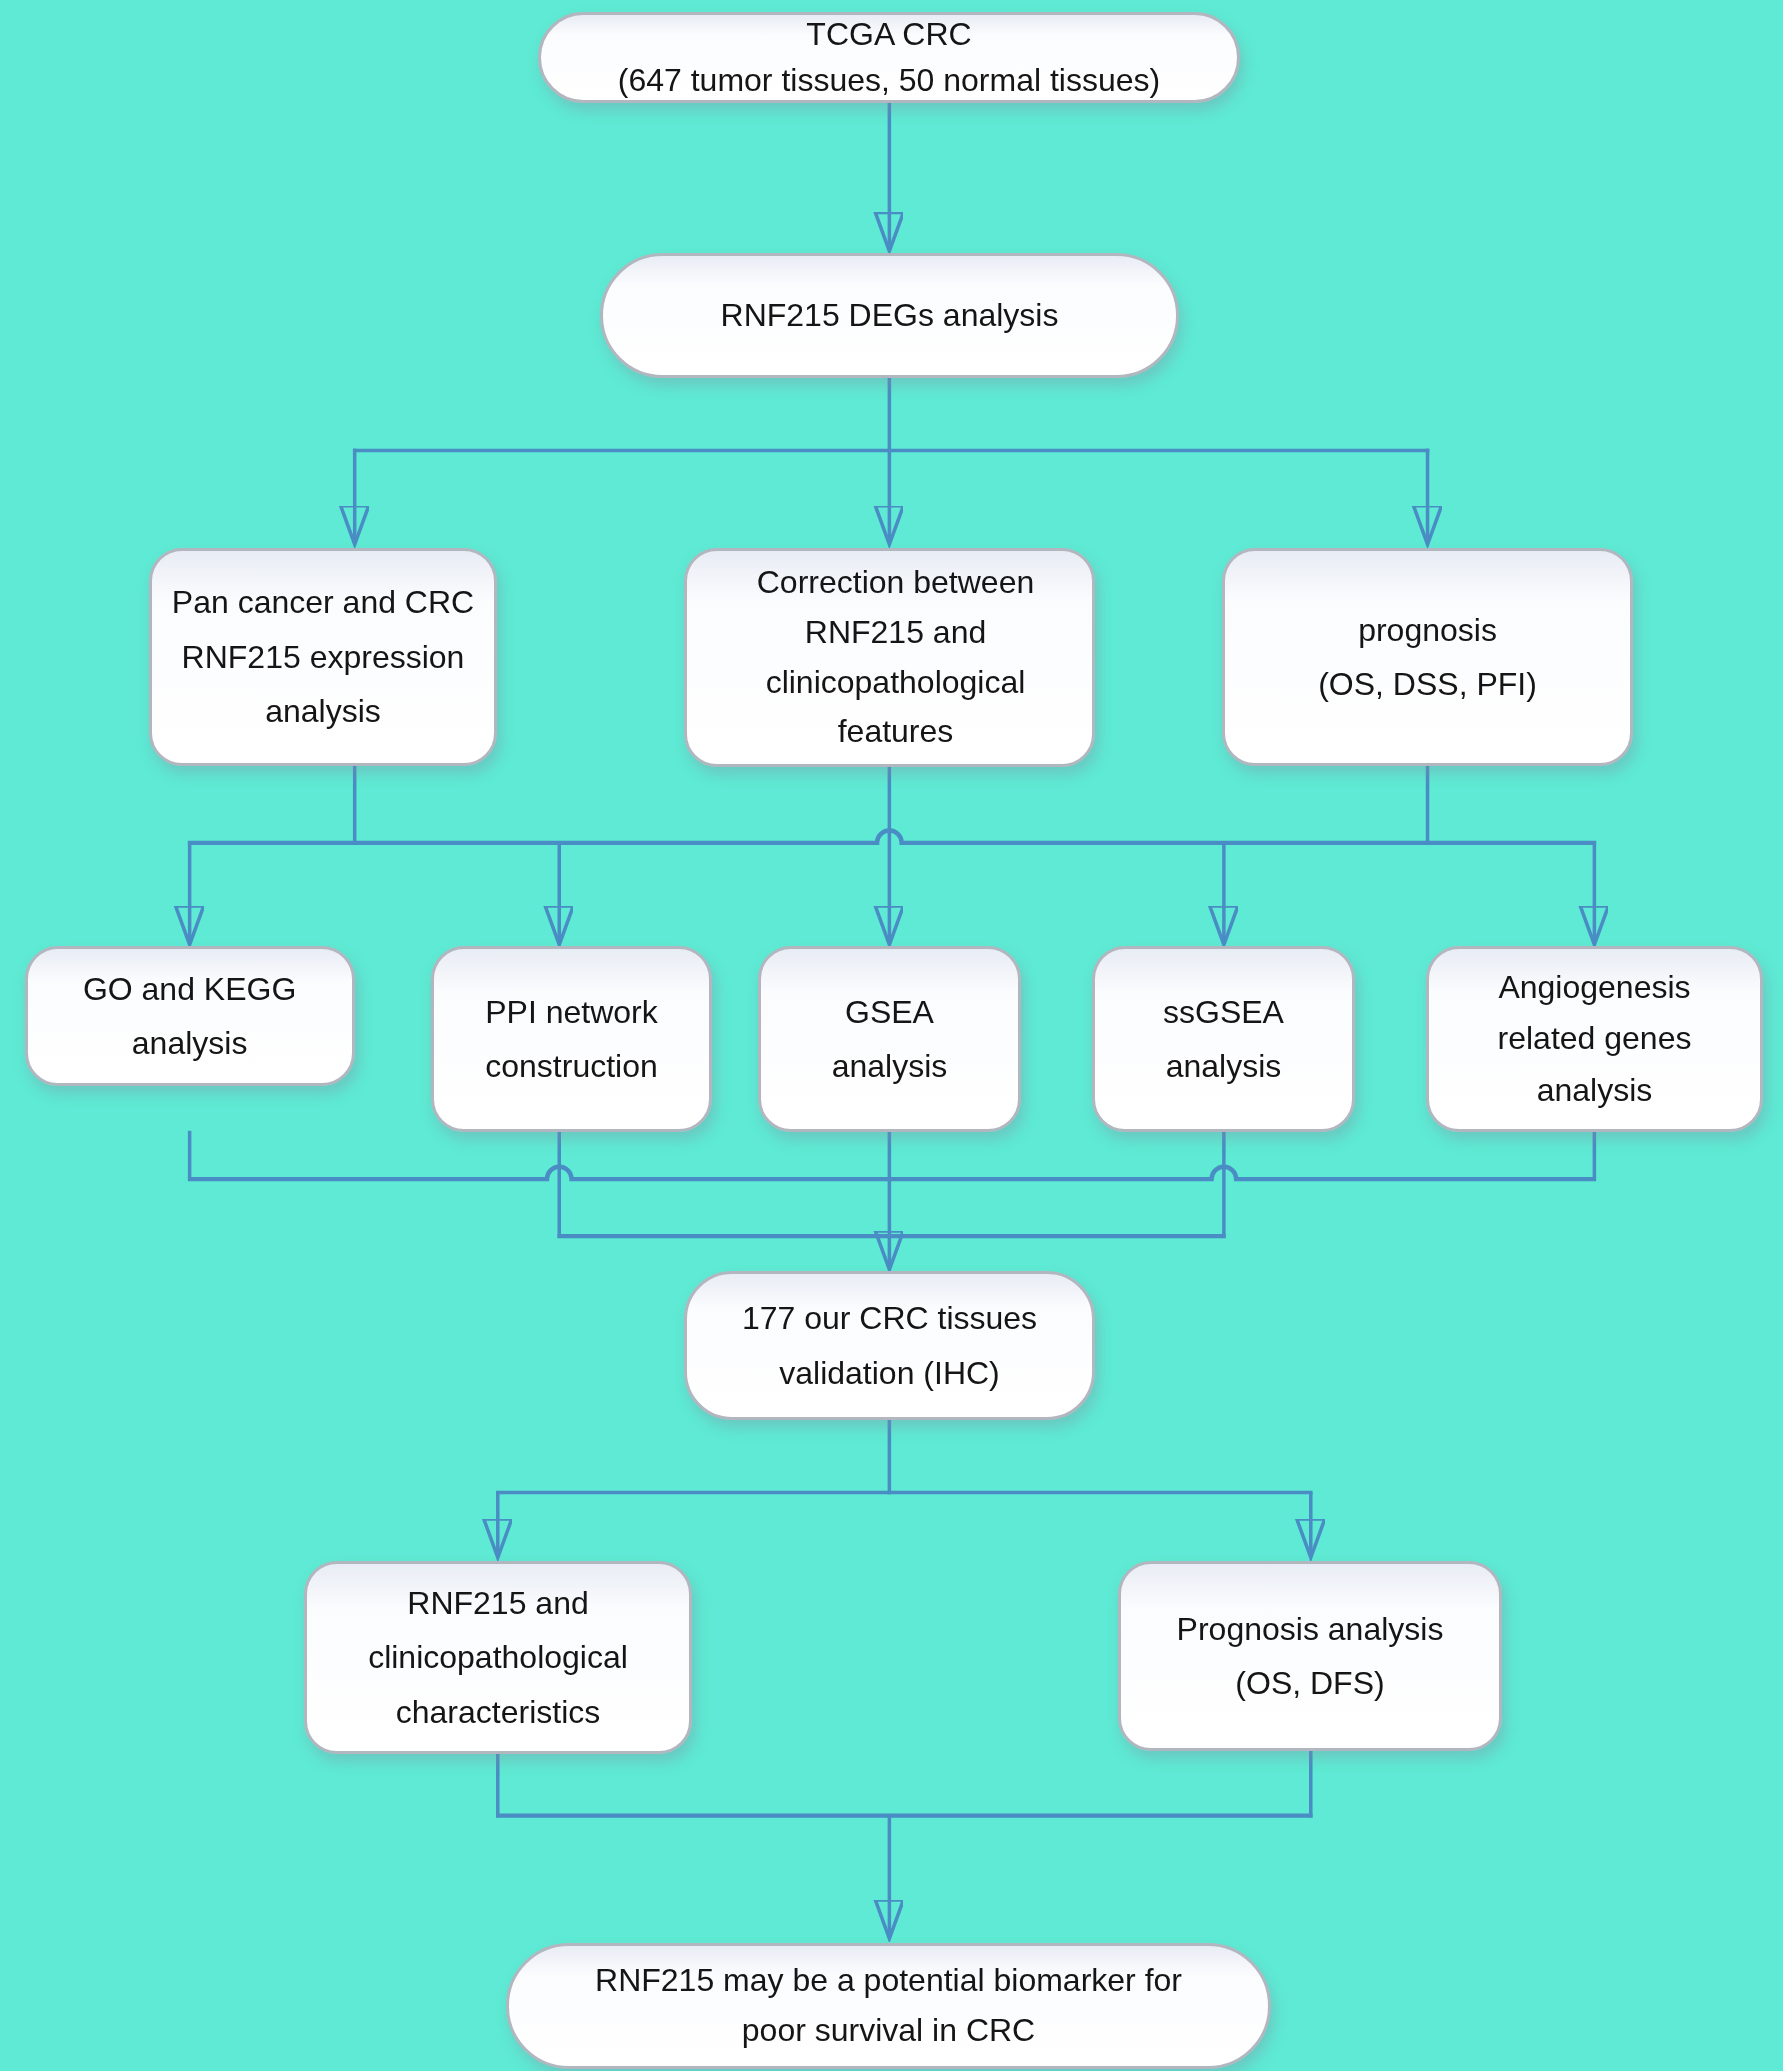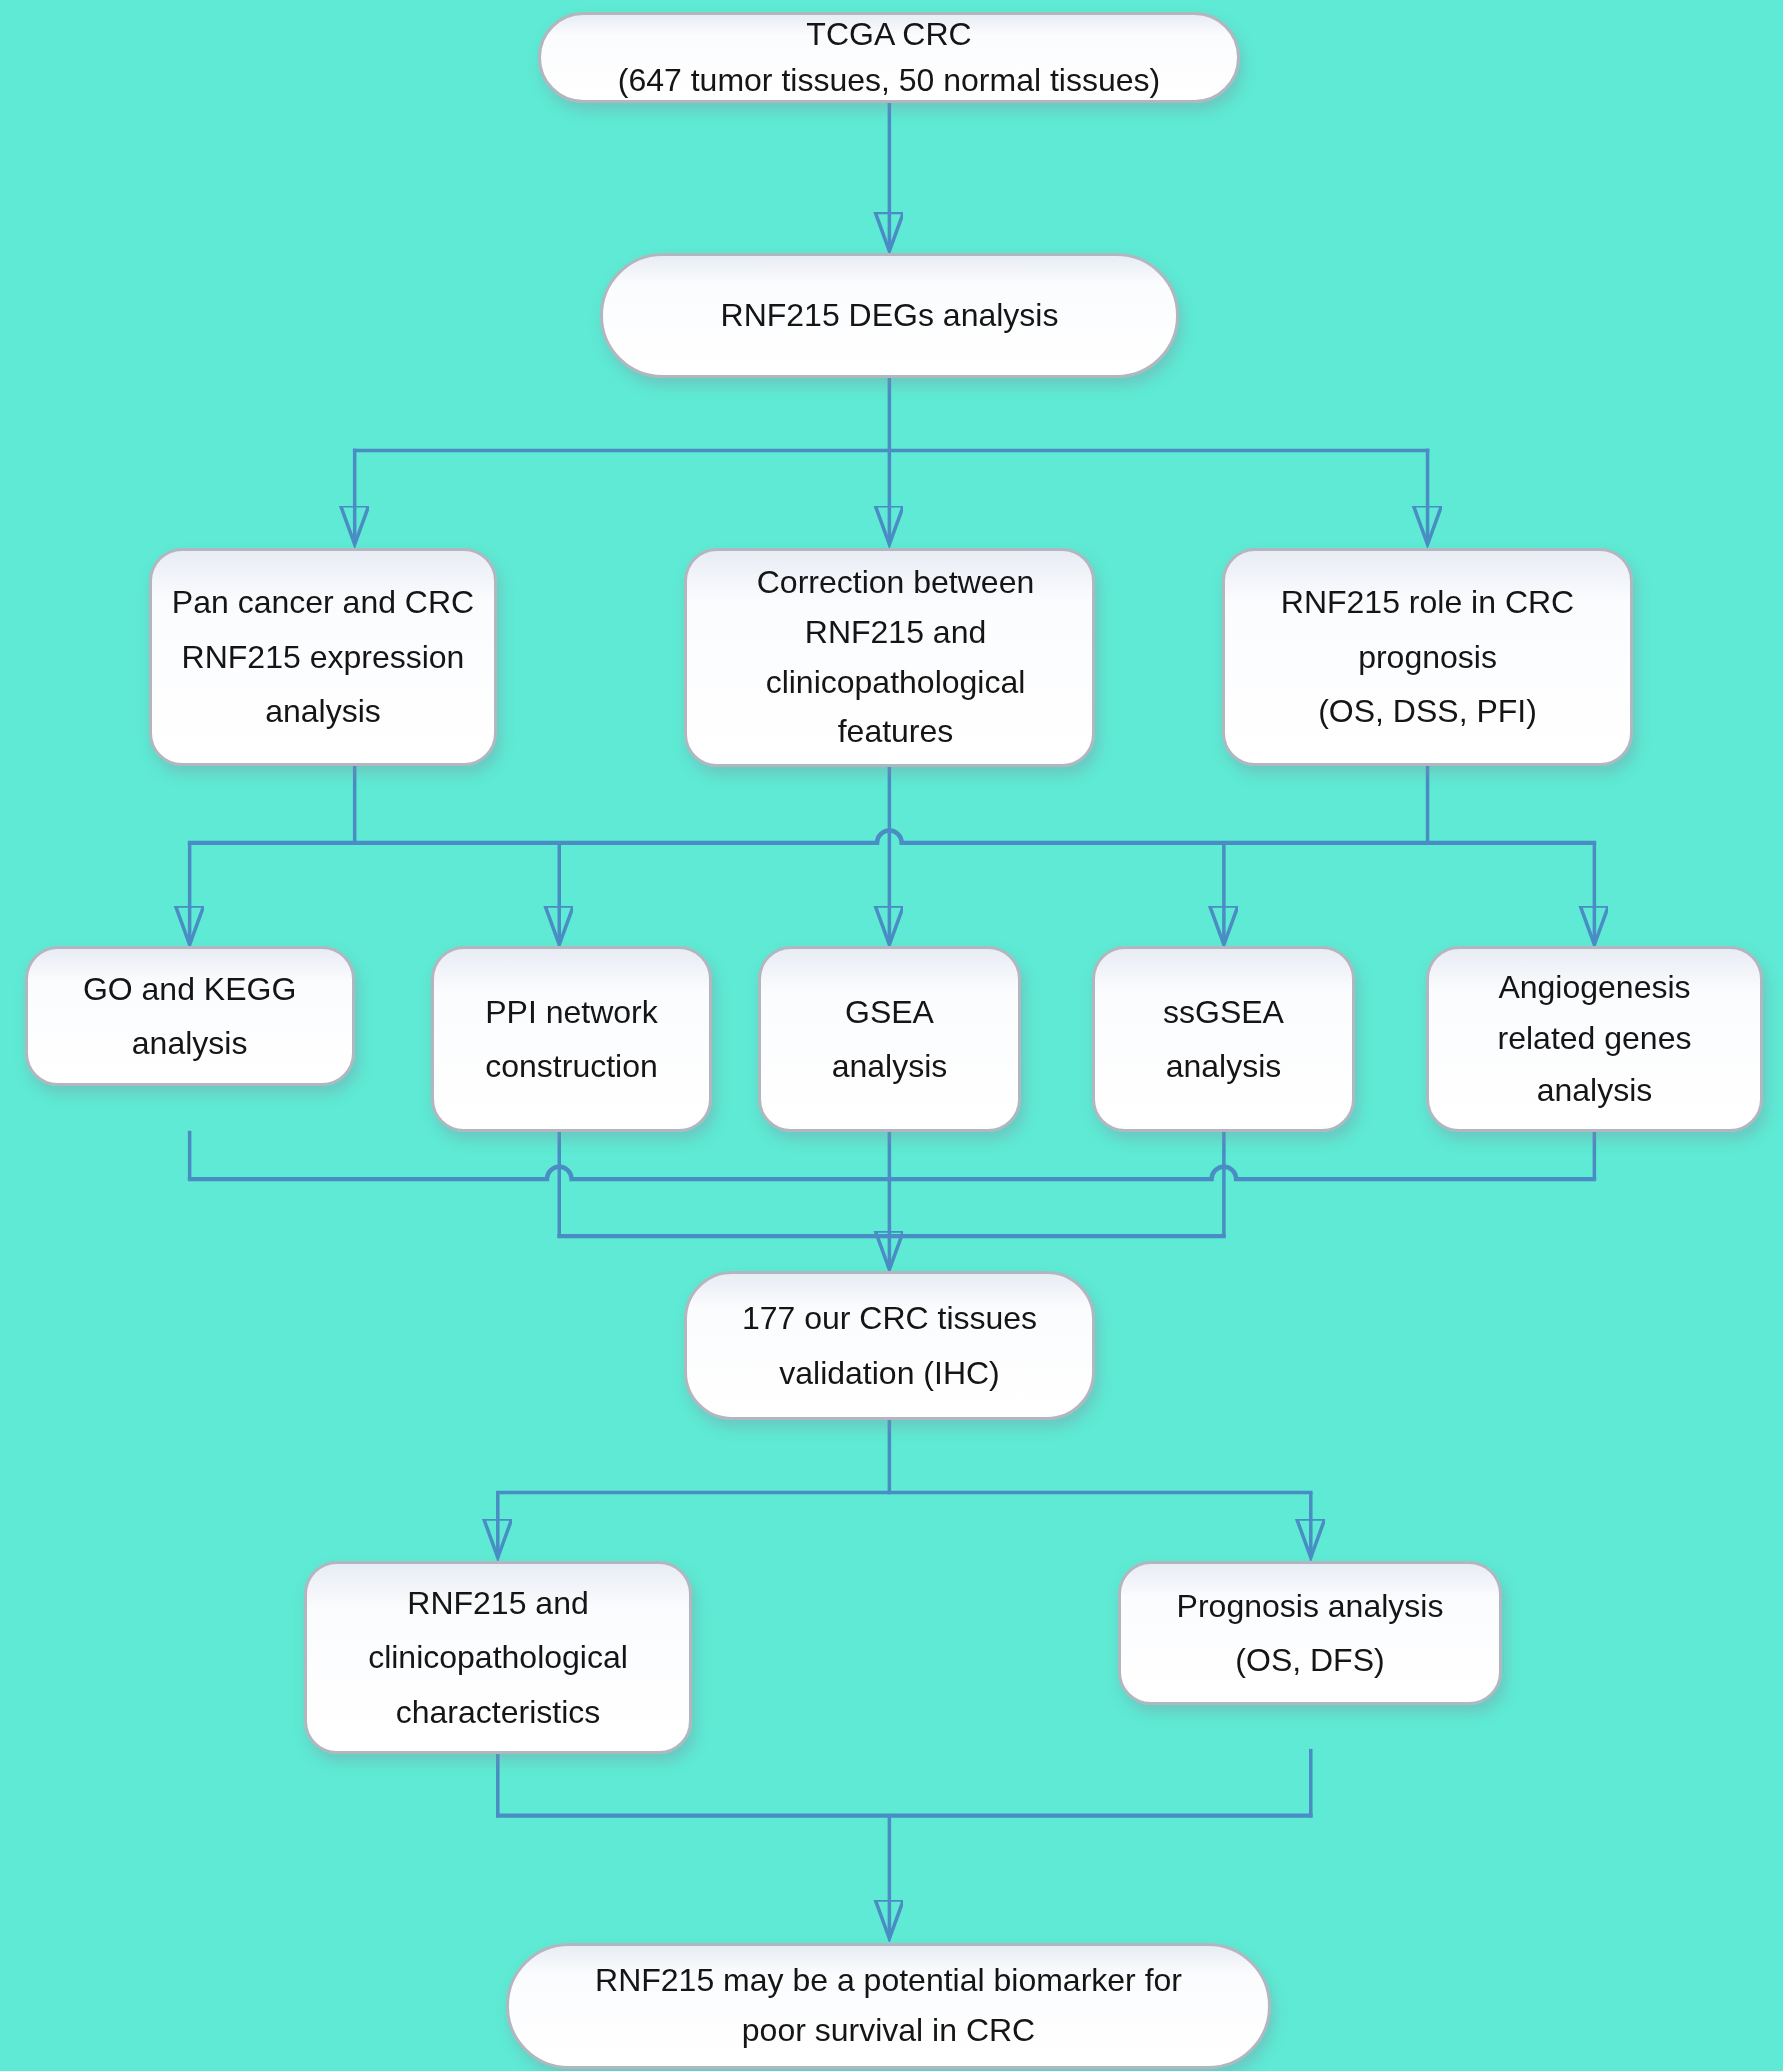--- a/index.html
+++ b/index.html
@@ -86,21 +86,20 @@
   </div>
 
   <div class="node r38" style="left:684px;top:548px;width:411px;height:219px;padding-left:12px;">
     <div class="line" style="line-height:1.55">Correction between</div>
     <div class="line" style="line-height:1.55">RNF215 and</div>
     <div class="line" style="line-height:1.55">clinicopathological</div>
     <div class="line" style="line-height:1.55">features</div>
   </div>
 
   <div class="node r38" style="left:1222px;top:548px;width:411px;height:218px;">
-    <div class="line">RNF215 role in CRC</div>
     <div class="line">prognosis</div>
     <div class="line">(OS, DSS, PFI)</div>
   </div>
 
   <div class="node r38" style="left:24.6px;top:946px;width:330px;height:140px;">
     <div class="line">GO and KEGG</div>
     <div class="line">analysis</div>
   </div>
 
   <div class="node r38" style="left:419px;top:946px;width:281px;height:186px;margin-left:12px;">
@@ -128,21 +127,21 @@
     <div class="line">177 our CRC tissues</div>
     <div class="line">validation (IHC)</div>
   </div>
 
   <div class="node r38" style="left:304px;top:1561px;width:388px;height:193px;">
     <div class="line">RNF215 and</div>
     <div class="line">clinicopathological</div>
     <div class="line">characteristics</div>
   </div>
 
-  <div class="node r38" style="left:1118px;top:1561px;width:384px;height:144px;">
+  <div class="node r38" style="left:1118px;top:1561px;width:384px;height:190px;">
     <div class="line">Prognosis analysis</div>
     <div class="line">(OS, DFS)</div>
   </div>
 
   <div class="node pill" style="left:506px;top:1943px;width:765px;height:126px;">
     <div class="line" style="line-height:1.55">RNF215 may be a potential biomarker for</div>
     <div class="line" style="line-height:1.55">poor survival in CRC</div>
   </div>
 
 </div>

